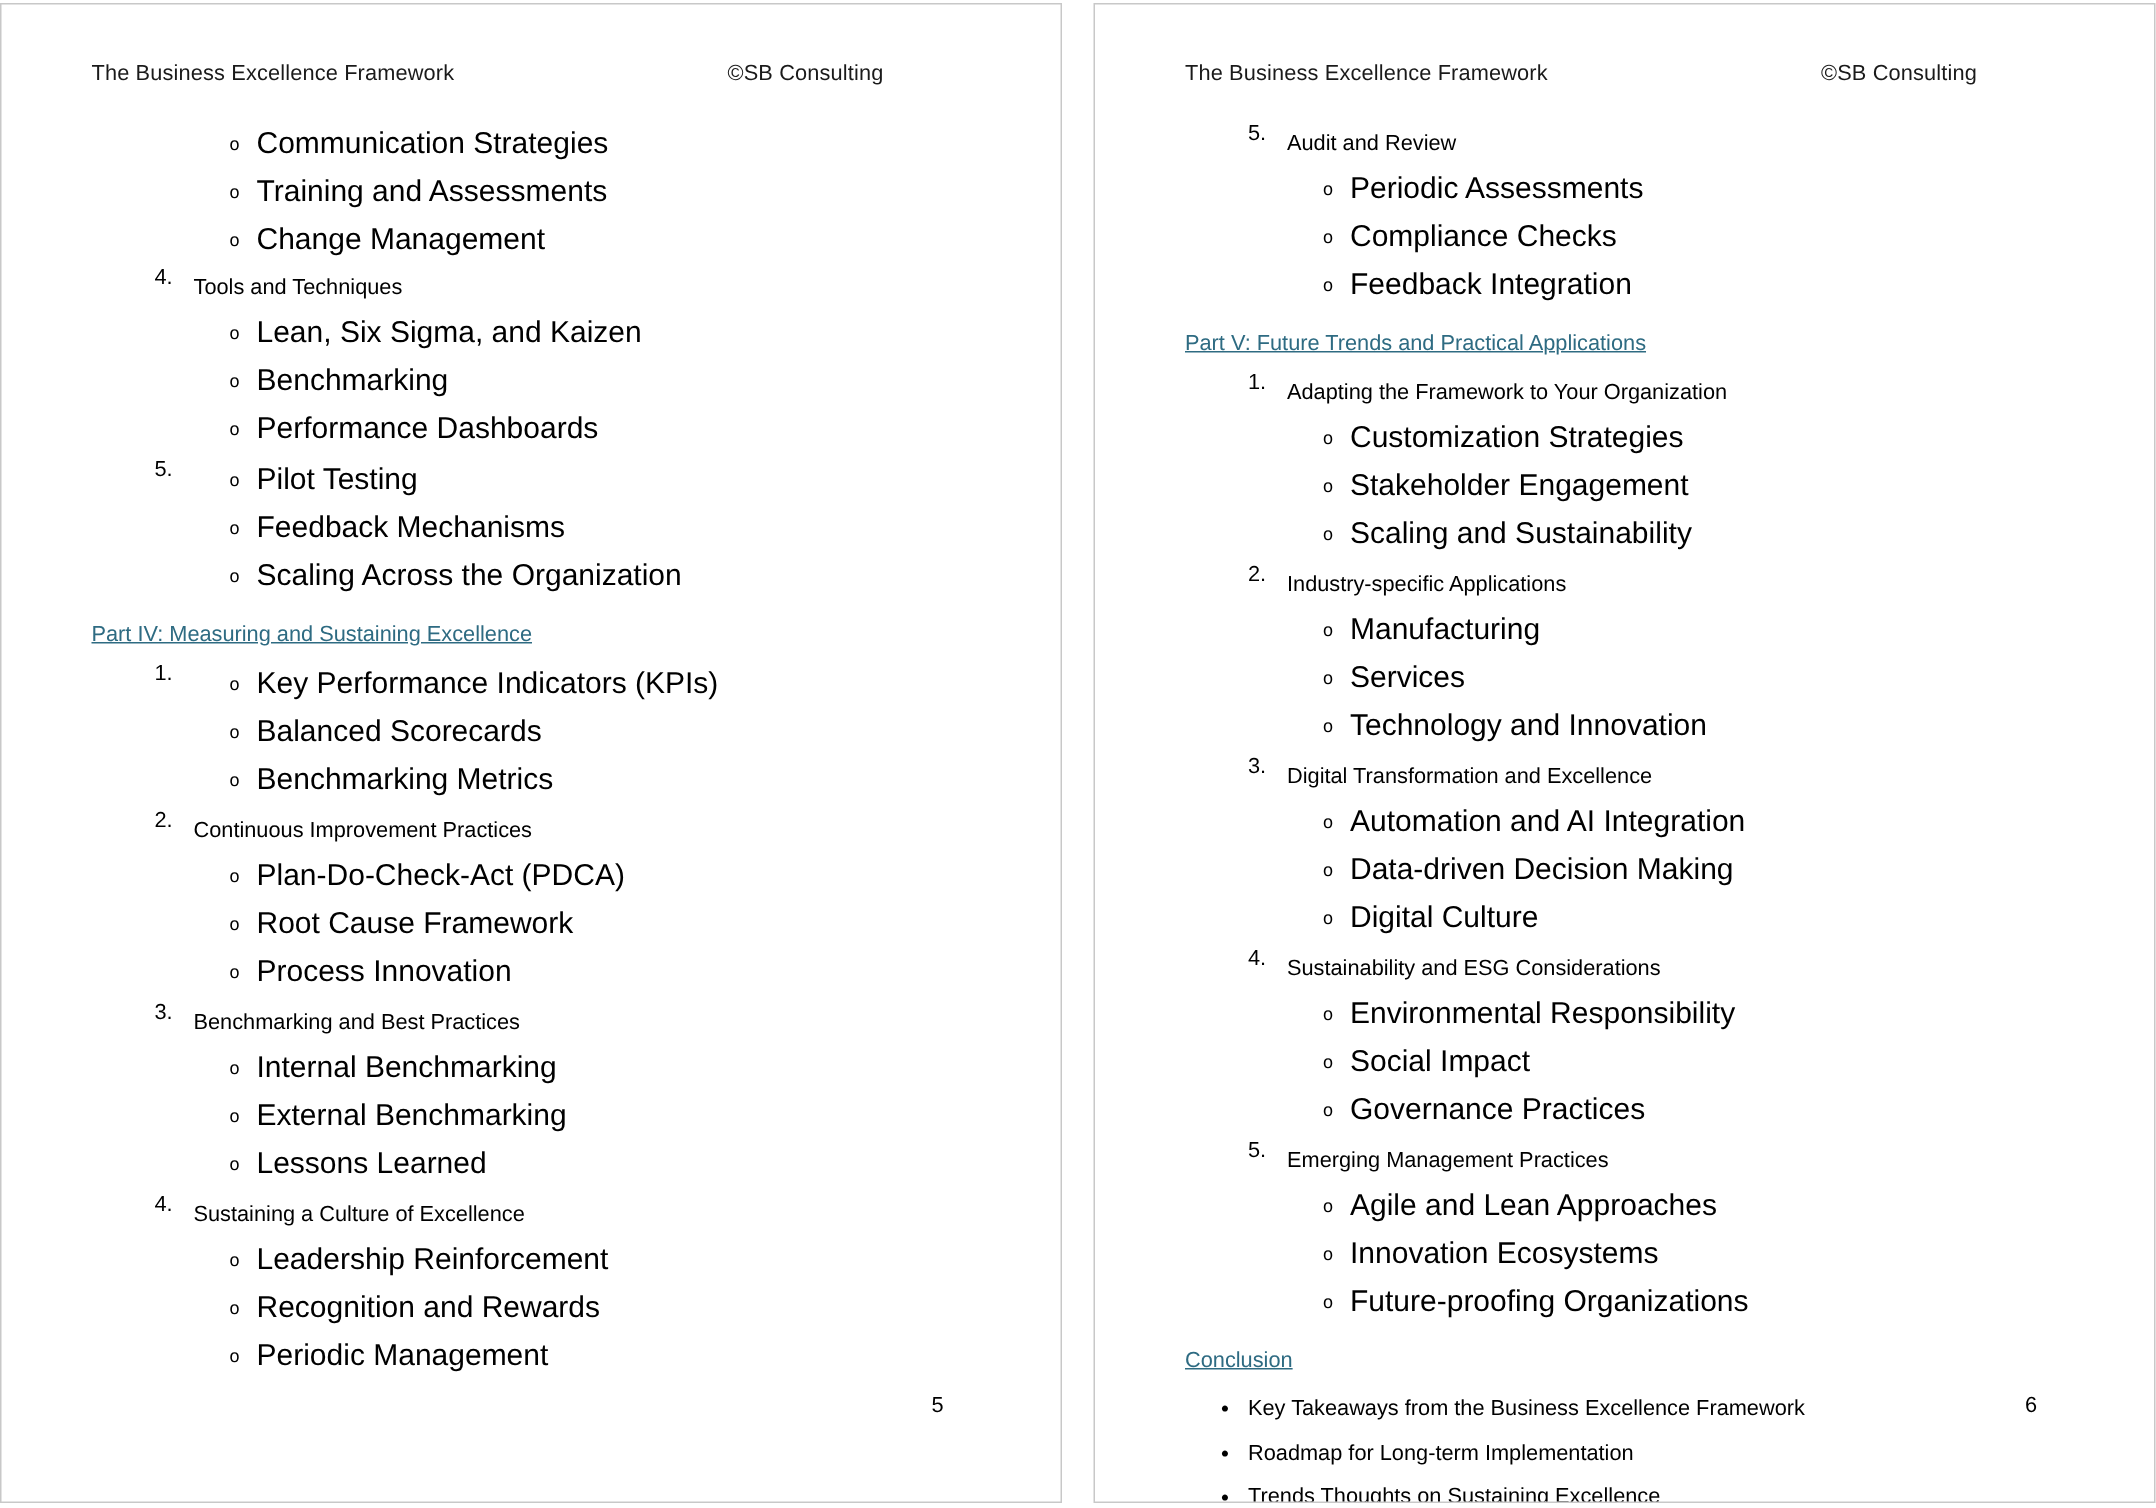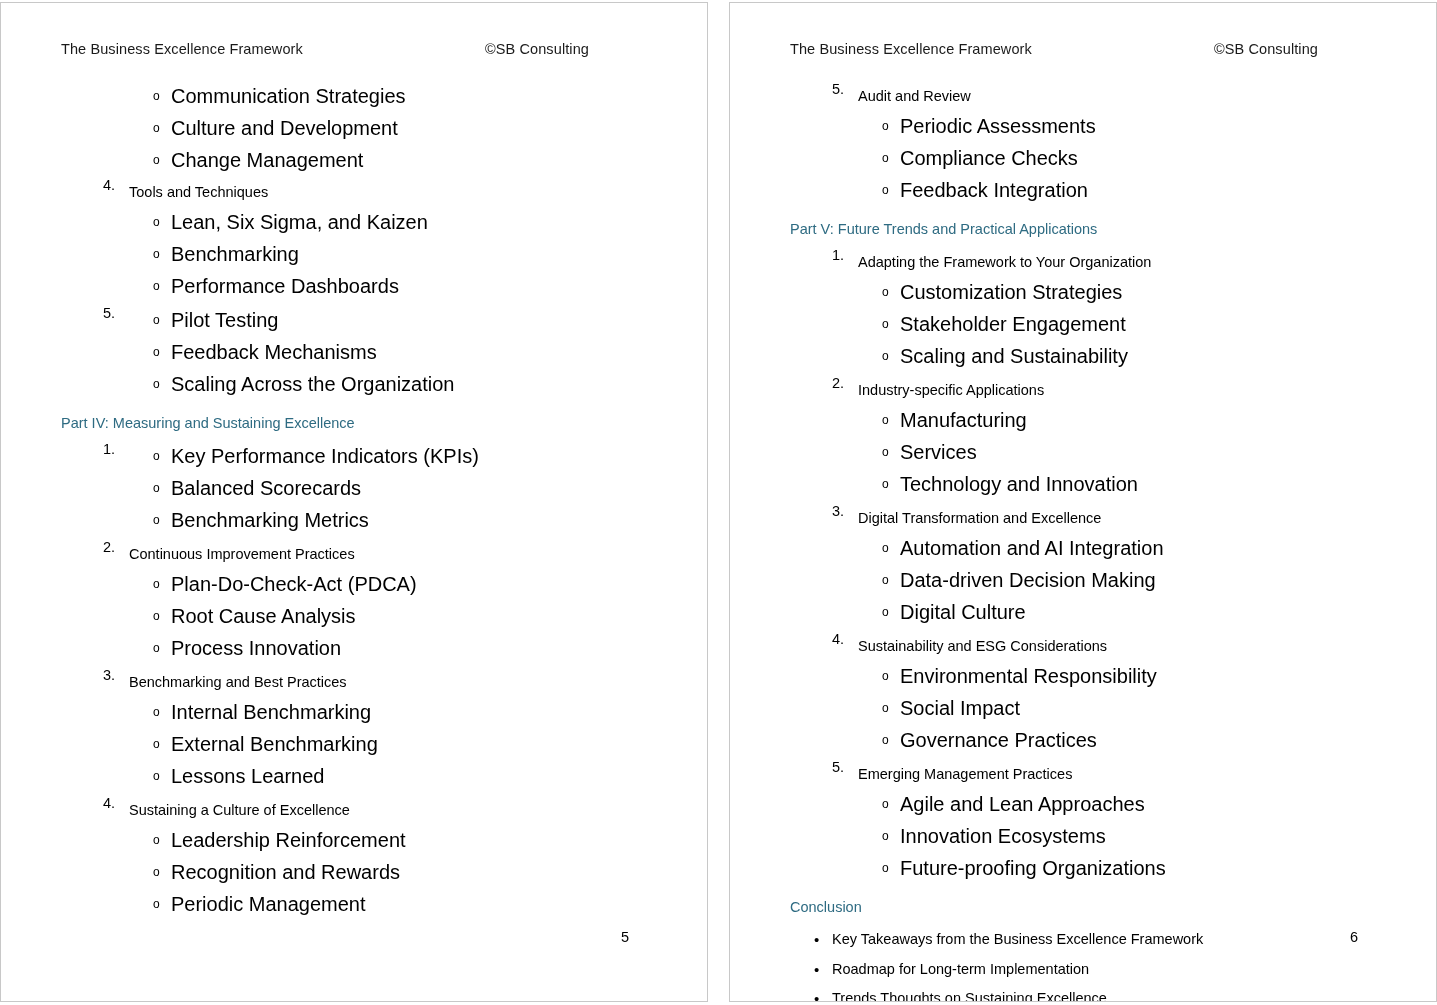--- a/index.html
+++ b/index.html
@@ -48,20 +48,21 @@
     margin-bottom: 24px;
     letter-spacing: 0.1px;
   }
   .header .title { }
   .header .copyright { padding-right: 58px; }
 
   .part-heading {
     color: #2e6b82;
     font-size: 14.5px;
     margin: 14px 0 10px 0;
+    text-decoration: underline;
   }
 
   ol.level1 {
     list-style: none;
     margin: 0;
     padding: 0;
   }
   ol.level1 > li {
     position: relative;
     padding-left: 68px;
@@ -137,21 +138,21 @@
   <div class="page">
     <div class="page-inner">
       <div class="header">
         <div class="title">The Business Excellence Framework</div>
         <div class="copyright">©SB Consulting</div>
       </div>
       <div class="body">
           <div class="group" style="padding-left: 68px;">
             <ul class="level2">
               <li><span class="bullet">o</span><span class="txt">Communication Strategies</span></li>
-              <li><span class="bullet">o</span><span class="txt">Culture and Development</span></li>
+              <li><span class="bullet">o</span><span class="txt">Training and Assessments</span></li>
               <li><span class="bullet">o</span><span class="txt">Change Management</span></li>
             </ul>
           </div>
           <ol class="level1">
             <li>
               <span class="num">4.</span>
               <span class="txt">Tools and Techniques</span>
               <ul class="level2">
                 <li><span class="bullet">o</span><span class="txt">Lean, Six Sigma, and Kaizen</span></li>
                 <li><span class="bullet">o</span><span class="txt">Benchmarking</span></li>
@@ -179,21 +180,21 @@
                 <li><span class="bullet">o</span><span class="txt">Benchmarking Metrics</span></li>
               </ul>
             </li>
           </ol>
           <ol class="level1">
             <li>
               <span class="num">2.</span>
               <span class="txt">Continuous Improvement Practices</span>
               <ul class="level2">
                 <li><span class="bullet">o</span><span class="txt">Plan-Do-Check-Act (PDCA)</span></li>
-                <li><span class="bullet">o</span><span class="txt">Root Cause Analysis</span></li>
+                <li><span class="bullet">o</span><span class="txt">Root Cause Framework</span></li>
                 <li><span class="bullet">o</span><span class="txt">Process Innovation</span></li>
               </ul>
             </li>
           </ol>
           <ol class="level1">
             <li>
               <span class="num">3.</span>
               <span class="txt">Benchmarking and Best Practices</span>
               <ul class="level2">
                 <li><span class="bullet">o</span><span class="txt">Internal Benchmarking</span></li>

